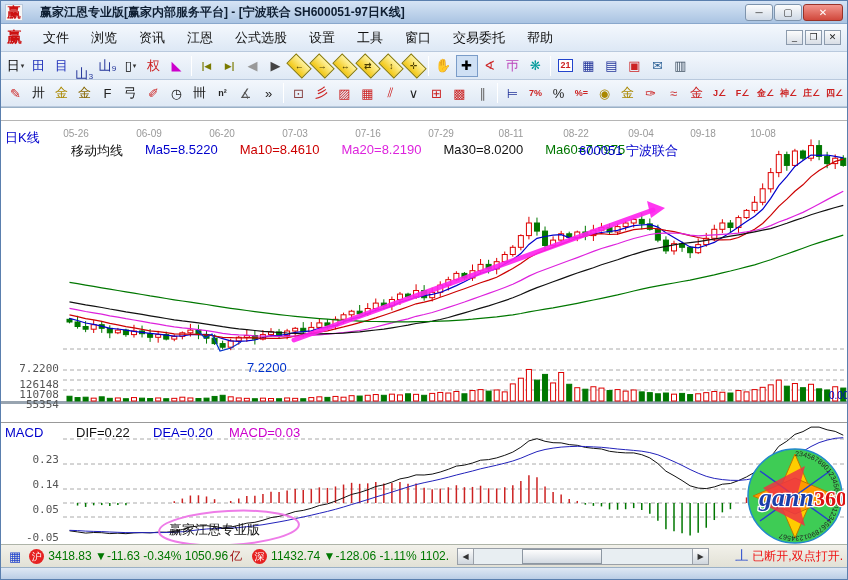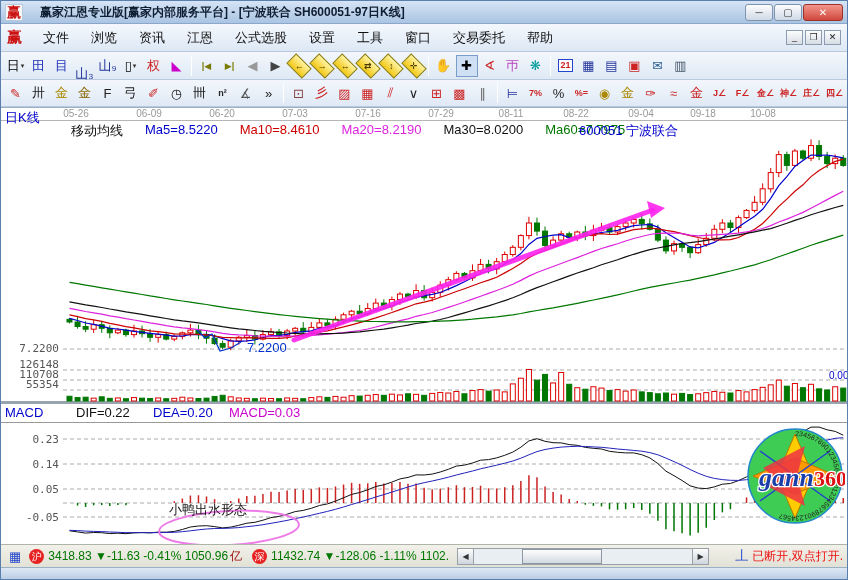--- a/index.html
+++ b/index.html
@@ -29,21 +29,21 @@
   .tbtn .small { font-size:9px; font-weight:bold; }
   .tbtn .box { font-size:9px; font-weight:bold; border:1px solid #2244cc; background:#fff; padding:0 1px; line-height:11px; }
   .tbtn .caret { font-size:7px; color:#333; margin-left:1px; }
   .tsep { width:1px; height:20px; background:#a9bccf; border-right:1px solid #fff; margin:0 3px; }
   .dia { width:14px; height:14px; transform:rotate(45deg); background:linear-gradient(#fff3a0,#f2c714); border:1px solid #8a7a00; display:flex; align-items:center; justify-content:center; }
   .dia span { transform:rotate(-45deg); font-size:9px; color:#4a3c00; font-weight:bold; }
 
   
   .chart-area { position:relative; height:437px; background:#fff; border-top:1px solid #9ab0c6; overflow:hidden; }
   .chart-area svg.main { position:absolute; left:0; top:0; }
-  .ovl { position:absolute; white-space:nowrap; }
+  .ovl { position:absolute; white-space:nowrap;margin-top:20px; }
   .panel-label { left:4px; top:1px; color:#0000cc; font-size:13px; }
   .date-label { top:0px; color:#999; font-size:10px; transform:translateX(-50%); }
   .legend-row { left:70px; top:14px; display:flex; gap:22px; font-size:13px; }
   .stock-id { left:578px; top:14px; color:#0000cc; font-size:13px; }
   .ax { color:#555; font-size:11px; width:48px; text-align:right; left:10px; font-family:"DejaVu Sans Mono",monospace; }
   .low-ann { left:246px; top:232px; color:#0033cc; font-size:13px; }
   .vol-last { left:810px; top:262px; color:#0000cc; font-size:10px;padding-left:18px; }
   .macd-h { top:297px; font-size:13px; }
   .pattern-text { left:168px; top:393px; color:#111; font-size:13px; }
   .logo-wrap { left:744px; top:318px; width:100px; height:100px; }
@@ -752,21 +752,21 @@
     <div class="ovl macd-h" style="left:75px;color:#111;">DIF=0.22</div>
     <div class="ovl macd-h" style="left:152px;color:#0000cc;">DEA=0.20</div>
     <div class="ovl macd-h" style="left:228px;color:#cc00cc;">MACD=0.03</div>
     <div id="macd-axis">
         <div class="ovl ax" style="top: 325px;">0.23</div>
         <div class="ovl ax" style="top: 350px;">0.14</div>
         <div class="ovl ax" style="top: 375px;">0.05</div>
         <div class="ovl ax" style="top: 403px;">-0.05</div>
       </div>
 
-    <div class="ovl pattern-text">小鸭出水形态</div>
+    <div class="ovl pattern-text">赢家江恩专业版</div>
 
     <div class="ovl logo-wrap">
       <svg width="100" height="100" viewBox="0 0 100 100">
         <circle cx="50" cy="50" r="47" fill="#3ecc55" stroke="#2288cc" stroke-width="1.5"></circle>
         <polygon points="50,8 68,50 50,92 32,50" fill="#ffcc00" stroke="#bb7700" stroke-width="1"></polygon>
         <polygon points="8,50 50,32 92,50 50,68" fill="#ff9900" stroke="#bb7700" stroke-width="1"></polygon>
         <line x1="15" y1="25" x2="85" y2="75" stroke="#2244cc" stroke-width="1.5"></line>
         <line x1="15" y1="75" x2="85" y2="25" stroke="#2244cc" stroke-width="1.5"></line>
         <polygon points="18,42 60,20 52,50 60,80 18,58 28,50" fill="#ee3344" opacity="0.85"></polygon>
         <defs>
@@ -776,21 +776,21 @@
         <text x="14" y="60" font-family="Liberation Serif, DejaVu Serif, serif" font-style="italic" font-weight="bold" font-size="26" style="paint-order:stroke" stroke="#ffffff" stroke-width="2.5">
           <tspan fill="#1a3faa">gann</tspan><tspan fill="#dd1111" font-style="normal" font-size="22">360</tspan>
         </text>
       </svg>
     </div>
   </div>
 
   <div class="statusbar">
     <span class="sb-icon">▦</span>
     <span class="badge">沪</span>
-    <span class="sb-green">3418.83 ▼-11.63 -0.41% 1050.96</span>
+    <span class="sb-green">3418.83 ▼-11.63 -0.34% 1050.96</span>
     <span class="sb-unit">亿</span>
     <span class="badge">深</span>
     <span class="sb-green">11432.74 ▼-128.06 -1.11% 1102.</span>
     <div class="hscroll">
       <div class="hs-btn">◀</div>
       <div class="hs-track">
         <div class="hs-thumb"></div>
       </div>
       <div class="hs-btn right">▶</div>
     </div>

